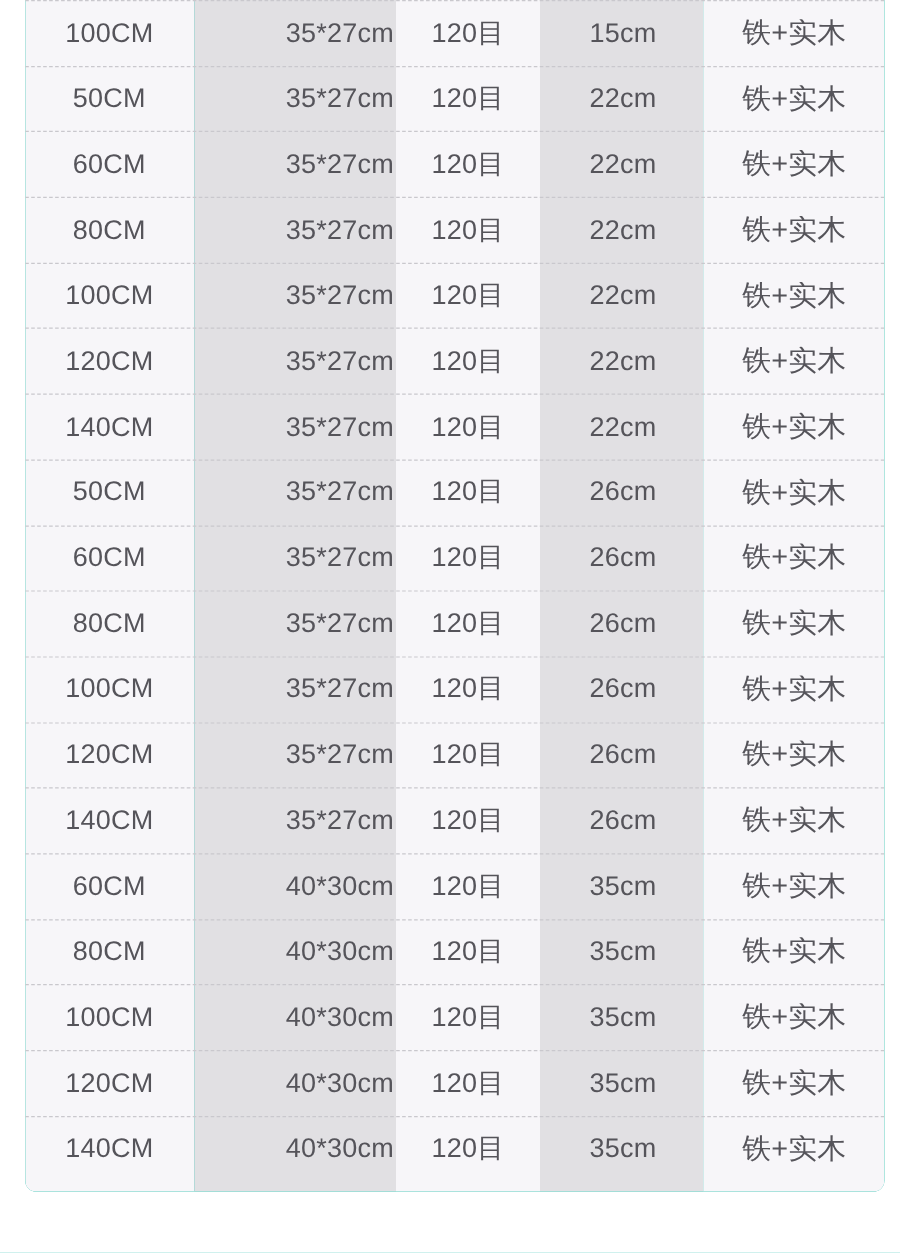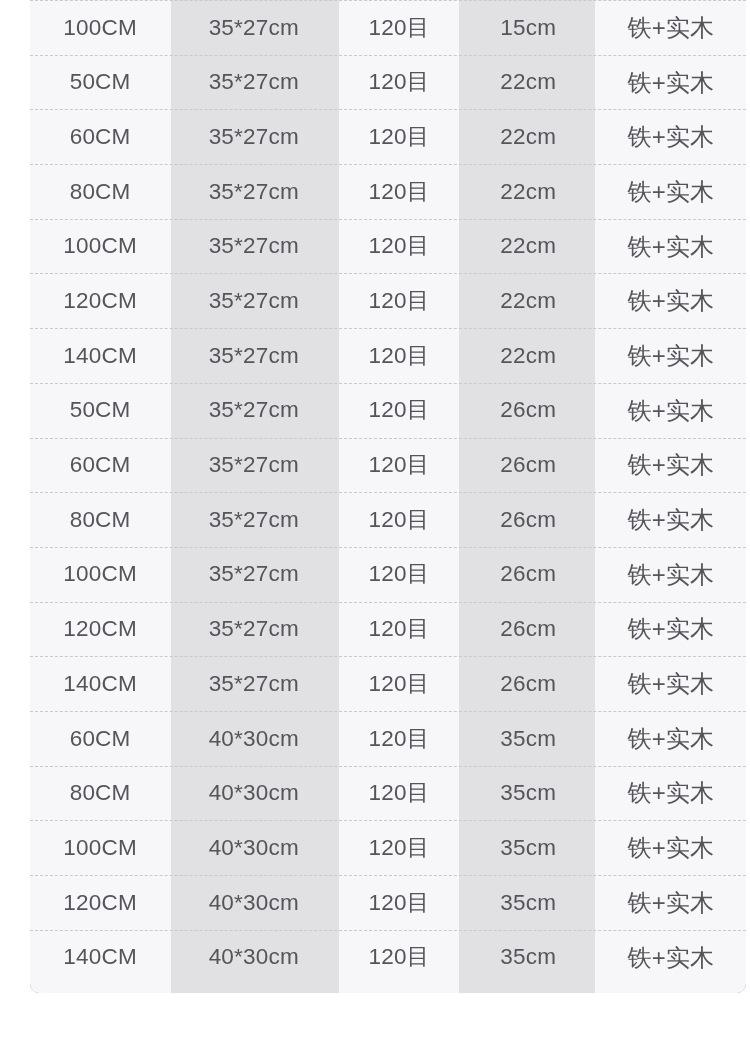--- a/index.html
+++ b/index.html
@@ -10,21 +10,21 @@
     width: 750px;
     height: 1044px;
     background: #ffffff;
     font-family: "Liberation Sans", "DejaVu Sans", sans-serif;
     overflow: hidden;
     position: relative;
   }
 
   #spec-table-card {
     position: absolute;
-    left: 30px;
+    left: 21px;
     top: 0px;
     width: 716px;
     height: 993px;
     border-bottom-left-radius: 9px;
     border-bottom-right-radius: 9px;
     overflow: hidden;
     background: #14b8a6;
   }
 
   
@@ -61,21 +61,21 @@
   .cell {
     text-align: center;
     color: #55545a;
     font-size: 22.5px;
     line-height: 1;
     letter-spacing: 0.2px;
     white-space: nowrap;
     overflow: hidden;
   }
   .cell.c1 { width: 141px; }
-  .cell.c2 { width: 168px; }
+  .cell.c2 { width: 168px; text-align: right; }
   .cell.c3 { width: 124px; }
   .cell.c4 { width: 136px; }
   .cell.c5 { width: 151px; font-size: 24px; }
 </style>
 </head>
 <body>
 
 <div id="spec-table-card">
 
   <div class="col-stripes">

